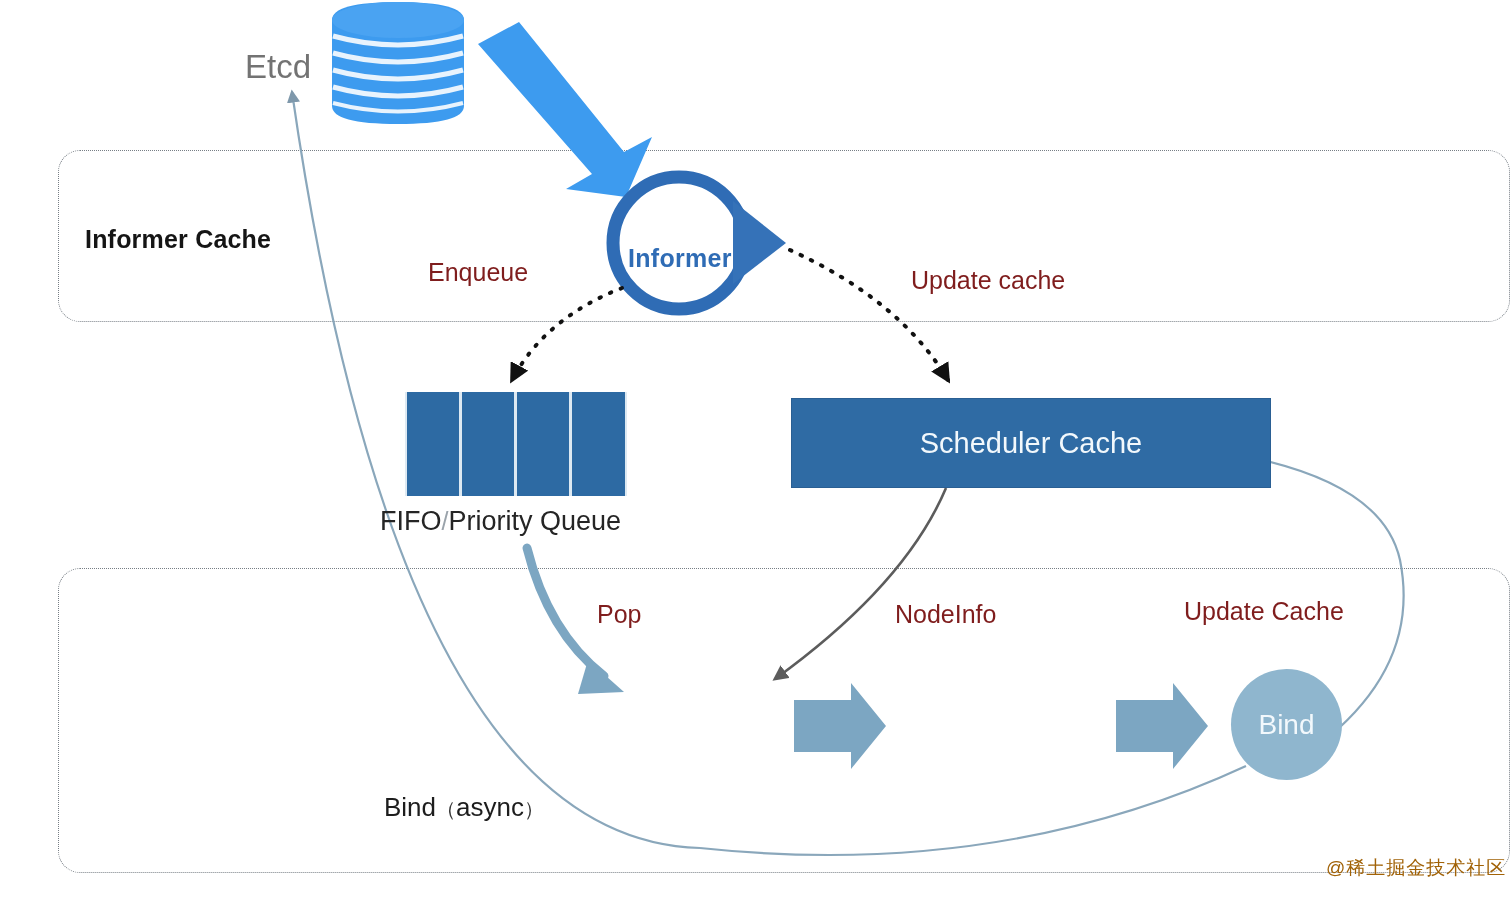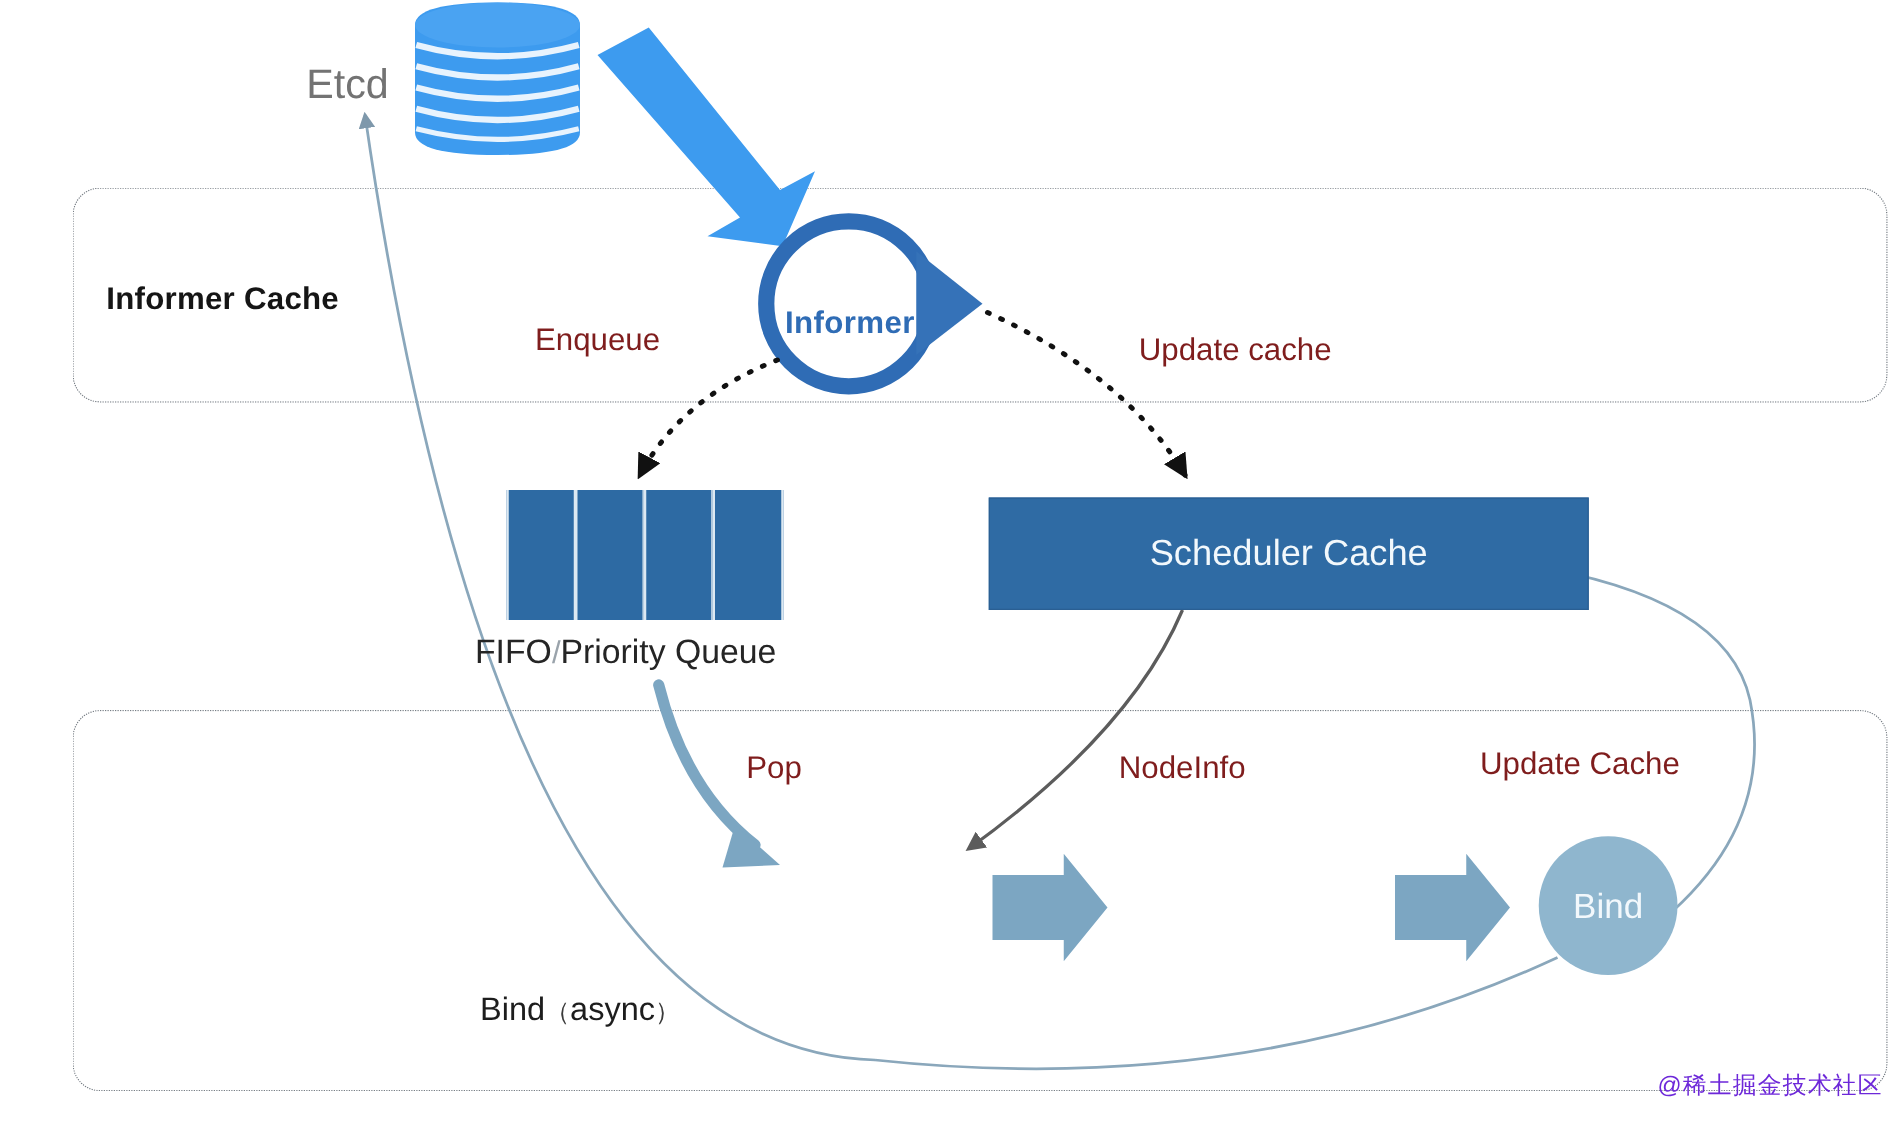--- a/index.html
+++ b/index.html
@@ -64,21 +64,21 @@
   .bind-async {
     font-size: 26px;
     color: #1d1d1d;
   }
   .bind-async .paren {
     font-size: 20px;
     color: #3a3a3a;
   }
   .watermark {
     font-size: 19px;
-    color: #6d28d9;
+    color: #a16207;
     letter-spacing: 1px;
   }
   .box {
     position: absolute;
     display: flex;
     align-items: center;
     justify-content: center;
   }
   .scheduler-cache {
     background: #2f6ba4;

